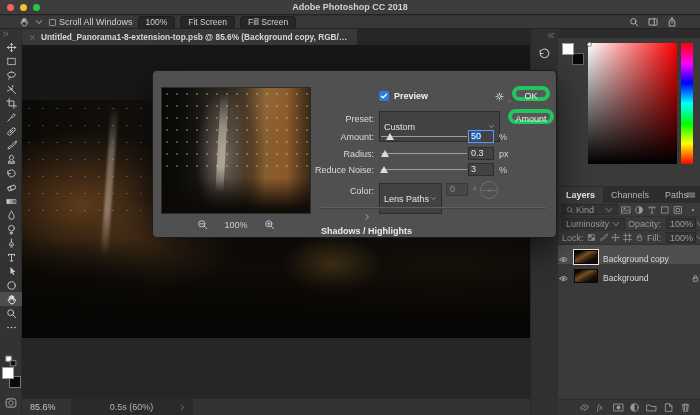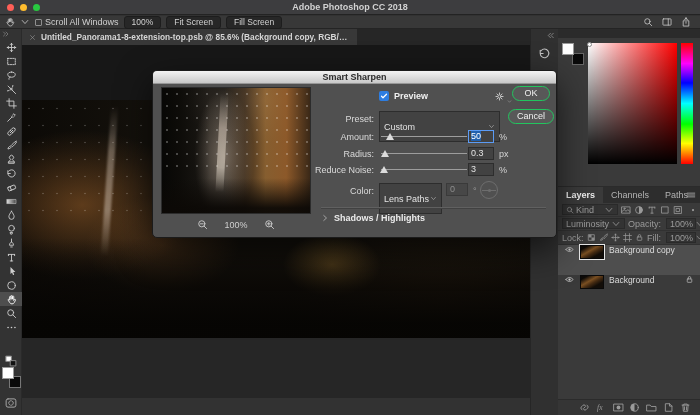--- a/index.html
+++ b/index.html
@@ -12,21 +12,21 @@
 
   
   .titlebar{position:absolute;top:0;left:0;right:0;height:15px;background:#3d3d3f;
             border-bottom:1px solid #232323;display:flex;align-items:center;justify-content:flex-end;}
   .lights{position:absolute;left:7px;top:4px;display:flex;gap:6px;}
   .light{width:7px;height:7px;border-radius:50%;}
   .wtitle{flex:1;text-align:center;color:#d2d2d2;font-weight:bold;font-size:9px;}
 
   
   .optionsbar{position:absolute;top:16px;left:0;right:0;height:13px;background:#383838;
-              border-bottom:1px solid #242424;display:flex;align-items:center;gap:5px;padding:0 5px;}
+              border-bottom:1px solid #242424;display:flex;align-items:center;gap:5px;padding:0 19px;}
   .optionsbar .ic{width:10px;height:10px;color:#c9c9c9;}
   .ob-chev{width:7px;height:7px;color:#9a9a9a;}
   .ob-check{display:flex;align-items:center;gap:3px;color:#cfcfcf;}
   .ob-check .box{width:7px;height:7px;border:1px solid #8f8f8f;border-radius:1px;background:transparent;}
   .ob-btn{background:#272727;border:1px solid #1d1d1d;border-radius:3px;color:#d2d2d2;
           font-family:inherit;font-size:8.5px;padding:1px 7px;line-height:9px;}
   .ob-right{margin-left:auto;display:flex;align-items:center;gap:9px;padding-right:4px;}
 
   
   .toolbar{position:absolute;top:29px;bottom:0;left:0;width:22px;background:#333333;border-right:1px solid #2a2a2a;}
@@ -95,21 +95,21 @@
     background:linear-gradient(#f00, #f0f 17%, #00f 33%, #0ff 50%, #0f0 67%, #ff0 83%, #f00);}
 
   .lrow{display:flex;align-items:center;height:14px;padding:0 4px;gap:3px;border-bottom:1px solid #313131;color:#9a9a9a;}
   .dd{display:flex;align-items:center;background:#333333;border:1px solid #2a2a2a;height:11px;padding:0 3px;gap:2px;color:#9a9a9a;}
   .dd .cv{margin-left:auto;width:6px;height:6px;}
   .lrow .ic{width:10px;height:10px;}
   .kind-dd{width:56px;}
   .blend-dd{width:78px;color:#9a9a9a;}
   .op-dd,.fill-dd{width:30px;margin-left:2px;}
   .lockrow .ic{width:9px;height:9px;}
-  .layerrow{display:flex;align-items:flex-start;height:30px;padding:0 6px;gap:5px;color:#dcdcdc;}
+  .layerrow{display:flex;align-items:flex-end;height:19px;padding:0 0;gap:5px;color:#dcdcdc;}
   .layerrow.sel{background:#4e4e4e;}
   .layerrow .eye{width:11px;height:9px;color:#cfcfcf;}
   .lthumb{width:24px;height:14px;border:1px solid #090909;
     background:linear-gradient(150deg,#0d0a07 15%,#7a4f22 40%,#472c12 55%,#120d08 75%);}
   .layerrow.sel .lthumb{box-shadow:0 0 0 1px #e6e6e6;}
   .lname{font-size:8.5px;}
   .llock{margin-left:auto;width:9px;height:9px;color:#b9b9b9;}
   .lbottom{position:absolute;left:0;right:0;bottom:0;height:16px;background:#353535;border-top:1px solid #2b2b2b;
            display:flex;align-items:center;justify-content:space-between;padding:0 9px 0 21px;color:#9b9b9b;}
   .lbottom .ic{width:11px;height:11px;}
@@ -133,21 +133,21 @@
     background:linear-gradient(to bottom, rgba(0,0,0,0), rgba(225,210,195,.5) 35%, rgba(230,220,205,.55) 75%, rgba(0,0,0,0));
     transform:rotate(3deg);filter:blur(.7px);}
   .pvzoom{position:absolute;left:8px;top:148px;width:150px;display:flex;align-items:center;justify-content:center;gap:16px;color:#cfcfcf;}
   .pvzoom .ic{width:11px;height:11px;}
   .dcb{position:absolute;left:226px;top:20px;display:flex;align-items:center;gap:5px;}
   .dcb .box{width:10px;height:10px;border-radius:2px;background:#2d7de1;display:flex;align-items:center;justify-content:center;color:#fff;}
   .dcb .box .ic{width:8px;height:8px;}
   .dcb .lbl{color:#f0f0f0;font-weight:bold;}
   .dgear{position:absolute;left:341px;top:20px;width:11px;height:11px;color:#d0d0d0;}
   .dgear-chev{position:absolute;left:354px;top:28px;width:5px;height:5px;color:#b5b5b5;}
-  .pillbtn{position:absolute;background:rgba(255,255,255,.05);border:1px solid #22c55e;border-radius:9px;
+  .pillbtn{position:absolute;background:rgba(255,255,255,.05);border:4px solid #22c55e;border-radius:9px;
            color:#efefef;text-align:center;line-height:13px;height:15px;font-family:inherit;font-size:9px;padding:0;}
   .btn-ok{right:6px;top:15px;width:38px;}
   .btn-cancel{right:2px;top:38px;width:46px;}
   .dlabel{position:absolute;left:60px;width:161px;text-align:right;color:#dadada;}
   .ddl{position:absolute;background:#424242;border:1px solid #2d2d2d;height:31px;display:flex;align-items:center;
        padding:0 4px;color:#e3e3e3;}
   .ddl .cv{margin-left:auto;width:7px;height:7px;color:#bdbdbd;}
   .preset-dd{left:226px;top:40px;width:121px;}
   .remove-dd{left:226px;top:112px;width:63px;}
   .track{position:absolute;left:228px;width:86px;height:1px;background:#9d9d9d;}
@@ -158,21 +158,21 @@
   .vbox.sel{border-color:#5b9bf5;}
   .vbox.sel .vtxt{background:#2160ad;color:#fff;}
   .vunit{position:absolute;left:346px;color:#d6d6d6;}
   .angle-box{position:absolute;left:293px;top:112px;width:22px;height:13px;background:#474747;border:1px solid #3a3a3a;
              color:#8e8e8e;line-height:11px;padding:0 3px;}
   .angle-deg{position:absolute;left:320px;top:115px;color:#9a9a9a;}
   .dial{position:absolute;left:327px;top:110px;width:18px;height:18px;border:1px solid #909090;border-radius:50%;opacity:.45;}
   .dial::before{content:'';position:absolute;left:1px;right:1px;top:50%;height:1px;background:#909090;}
   .dial::after{content:'';position:absolute;left:50%;top:50%;width:3px;height:3px;margin:-1.5px 0 0 -1.5px;border-radius:50%;background:#909090;}
   .dlg-div{position:absolute;left:168px;right:10px;top:136px;height:1px;background:#606060;box-shadow:0 1px 0 #414141;}
-  .sh-row{position:absolute;left:168px;top:142px;display:flex;align-items:center;gap:5px;color:#ebebeb;font-weight:bold;}
+  .sh-row{position:absolute;left:168px;top:142px;display:flex;align-items:center;gap:5px;color:#ebebeb;font-weight:bold;flex-direction:column;}
   .sh-row .ic{width:8px;height:8px;color:#cfcfcf;}
 </style>
 </head>
 <body>
 
 <div id="app">
 
   <div class="titlebar">
     <div class="lights">
       <span class="light" style="background:#ff5f57"></span>
@@ -418,20 +418,31 @@
             <svg viewBox="0 0 16 16" fill="none" stroke="currentColor" stroke-width="1.3" stroke-linecap="round" stroke-linejoin="round">
               <path d="M3.5 3.5l9 9M12.5 3.5l-9 9"></path>
             </svg>
           </span>
         <span class="ttl">Untitled_Panorama1-8-extension-top.psb @ 85.6% (Background copy, RGB/16*) *</span>
       </div>
     </div>
     <div class="canvas">
       <div class="cimg"></div>
       <div class="paste-bottom"></div>
+    </div>
+    <div class="statusbar">
+      <span class="sb-zoom">85.6%</span>
+      <span class="sb-seg">
+        <span>0.5s (60%)</span>
+        <span class="ic">
+            <svg viewBox="0 0 16 16" fill="none" stroke="currentColor" stroke-width="1.3" stroke-linecap="round" stroke-linejoin="round">
+              <path d="M5.5 3l5.5 5-5.5 5"></path>
+            </svg>
+          </span>
+      </span>
     </div>
   </div>
 
   <div class="strip">
     <span class="ic collapse">
         <svg viewBox="0 0 16 16" fill="none" stroke="currentColor" stroke-width="1.3" stroke-linecap="round" stroke-linejoin="round">
           <path d="M8 4L4 8l4 4M13 4L9 8l4 4"></path>
         </svg>
       </span>
     <span class="ic pico">
@@ -638,21 +649,20 @@
         <span class="ic">
             <svg viewBox="0 0 16 16" fill="none" stroke="currentColor" stroke-width="1.3" stroke-linecap="round" stroke-linejoin="round">
               <path d="M3 4.5h10M5.5 4.5V3h5v1.5M4.2 4.5l.7 9h6.2l.7-9M6.5 7v4.5M9.5 7v4.5"></path>
             </svg>
           </span>
       </div>
     </div>
   </div>
 
   <div class="dialog">
-    <div class="dlg-title">Smart Sharpen</div>
 
     <div class="pv"></div>
     <div class="pvzoom">
       <span class="ic">
           <svg viewBox="0 0 16 16" fill="none" stroke="currentColor" stroke-width="1.3" stroke-linecap="round" stroke-linejoin="round">
             <circle cx="7" cy="7" r="4.5"></circle>
             <path d="M10.3 10.3L14 14M5 7h4"></path>
           </svg>
         </span>
       <span>100%</span>
@@ -679,21 +689,21 @@
           <circle cx="8" cy="8" r="2.3"></circle>
           <path d="M8 2.8v2M8 11.2v2M2.8 8h2M11.2 8h2M4.3 4.3l1.4 1.4M10.3 10.3l1.4 1.4M11.7 4.3l-1.4 1.4M5.7 10.3l-1.4 1.4"></path>
         </svg>
       </span>
     <span class="ic dgear-chev">
         <svg viewBox="0 0 16 16" fill="none" stroke="currentColor" stroke-width="1.3" stroke-linecap="round" stroke-linejoin="round">
           <path d="M3.5 5.5l4.5 5 4.5-5"></path>
         </svg>
       </span>
     <button class="pillbtn btn-ok">OK</button>
-    <button class="pillbtn btn-cancel">Cancel</button>
+    <button class="pillbtn btn-cancel">Amount</button>
 
     <span class="dlabel" style="top:43px">Preset:</span>
     <span class="ddl preset-dd">
       <span>Custom</span>
       <span class="ic cv">
           <svg viewBox="0 0 16 16" fill="none" stroke="currentColor" stroke-width="1.3" stroke-linecap="round" stroke-linejoin="round">
             <path d="M3.5 5.5l4.5 5 4.5-5"></path>
           </svg>
         </span>
     </span>

